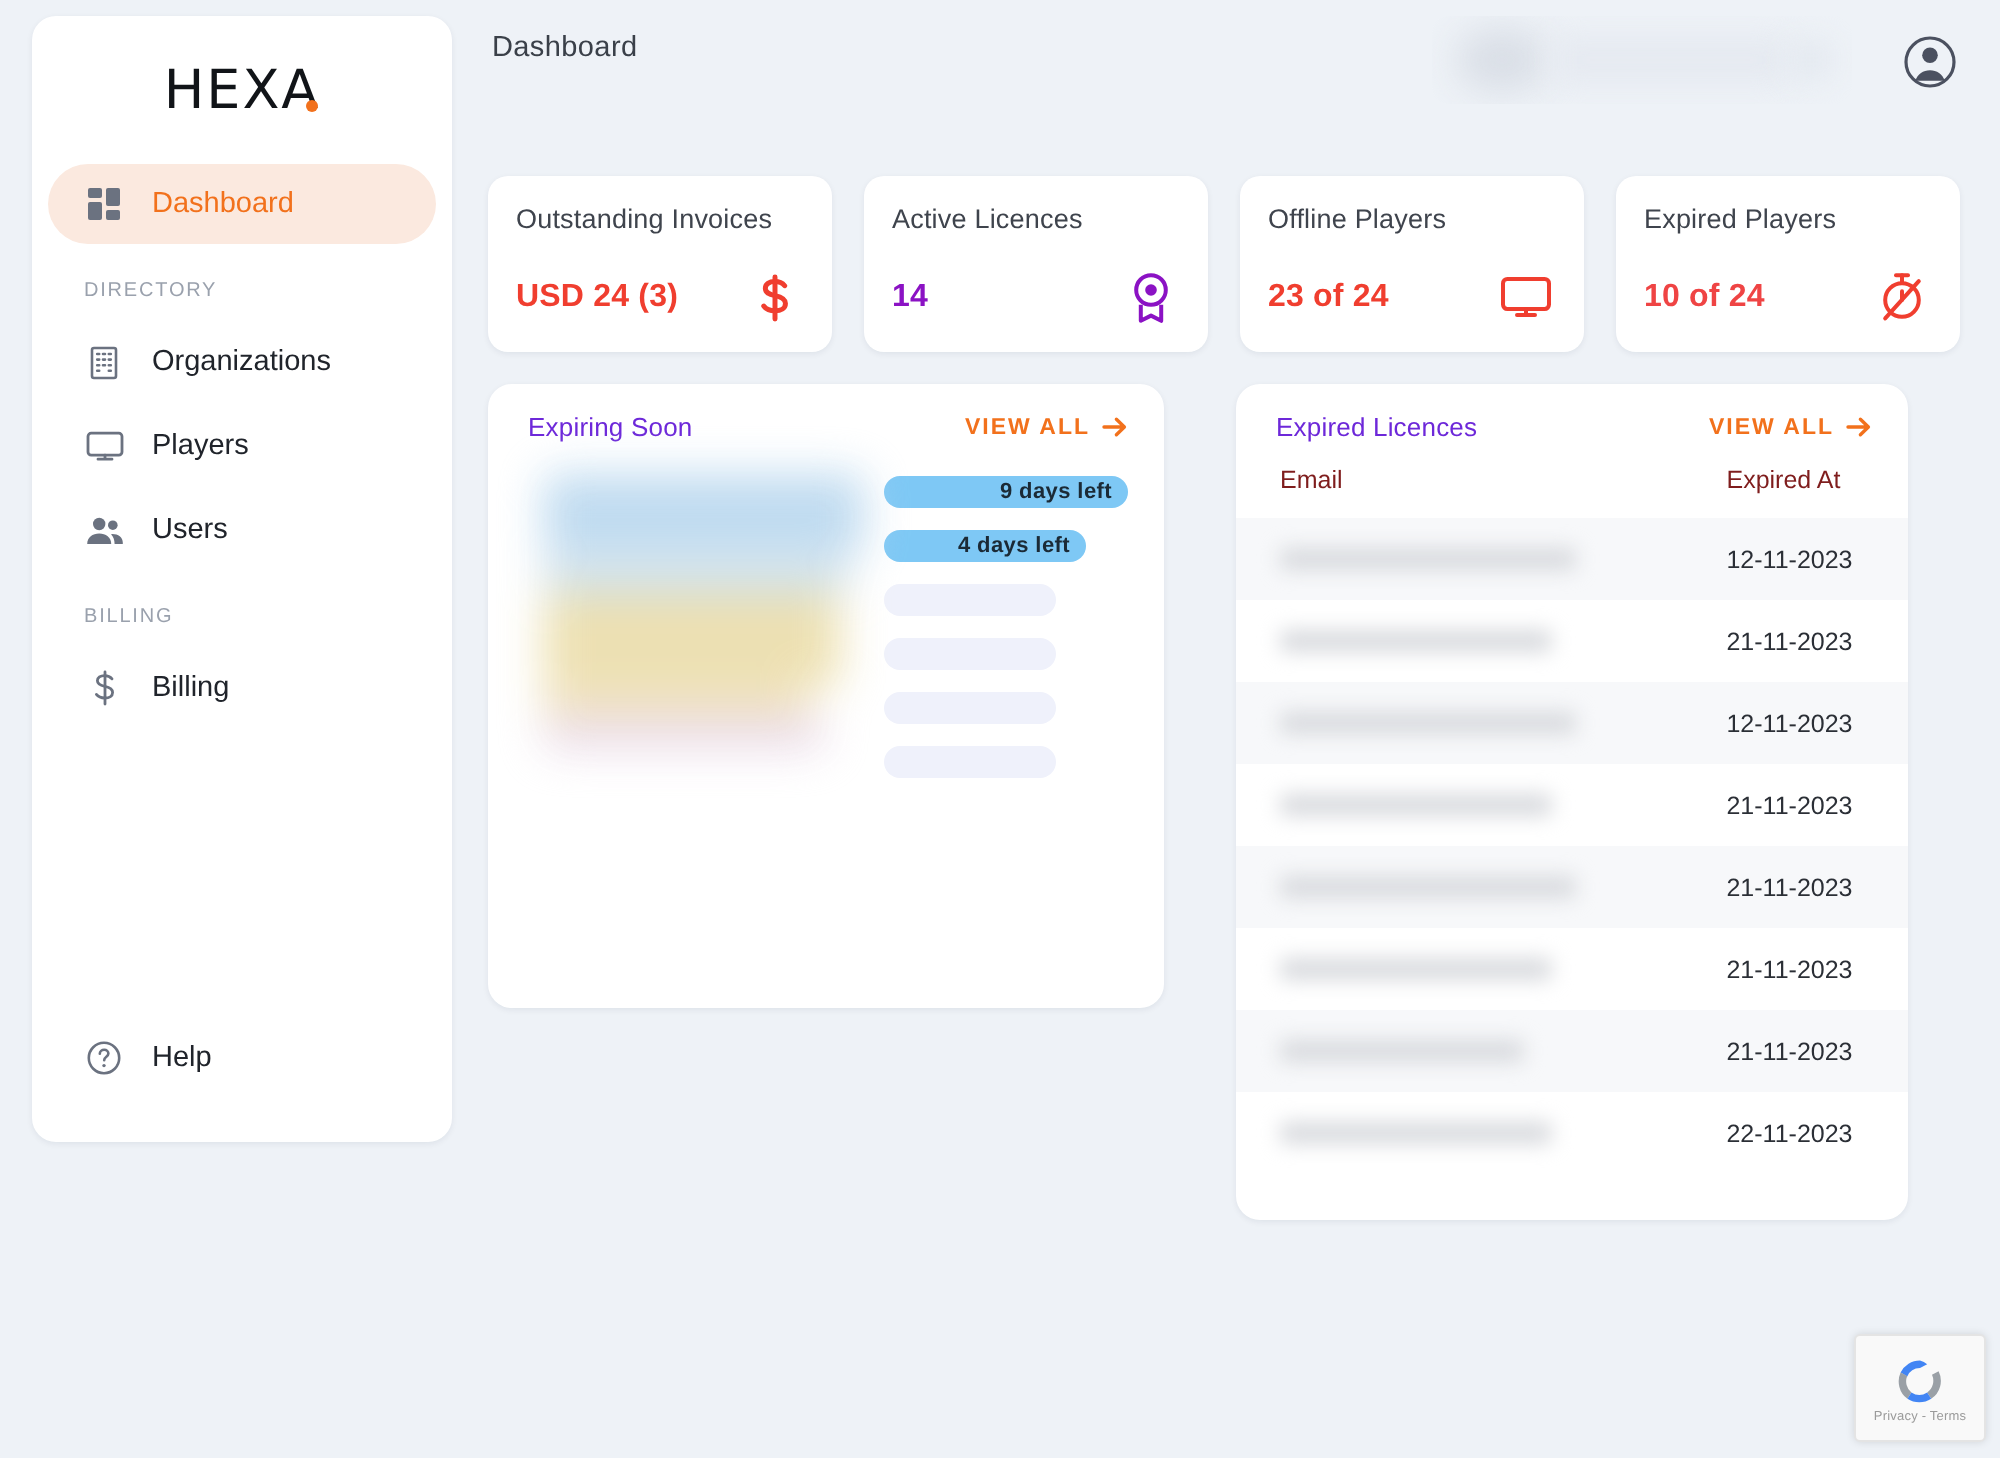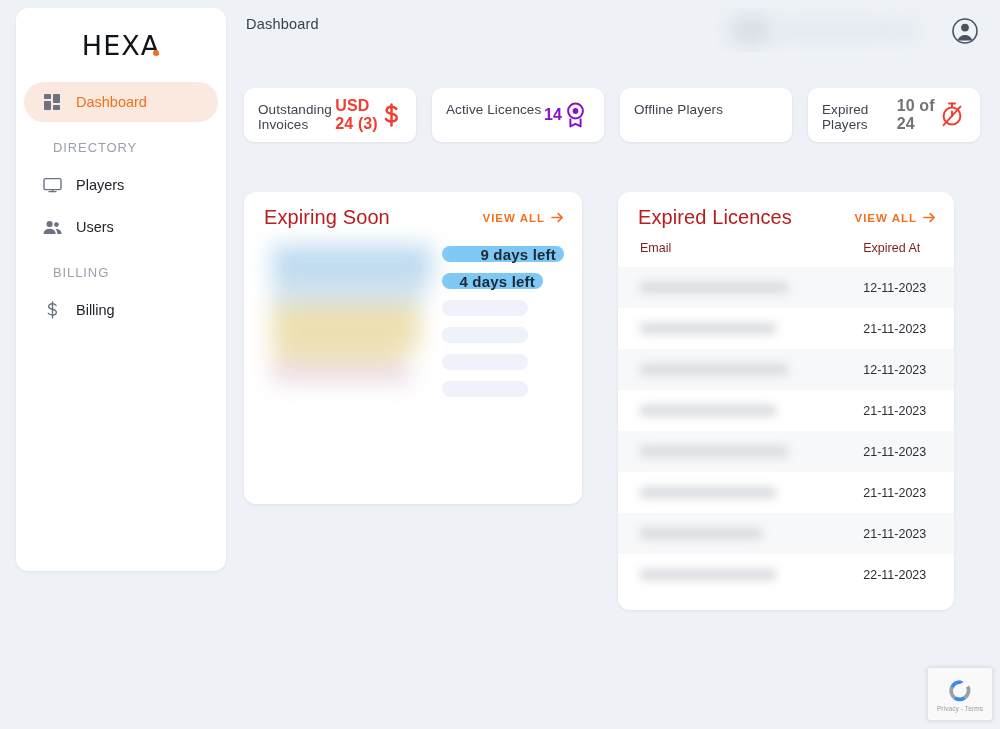--- a/index.html
+++ b/index.html
@@ -59,26 +59,26 @@
     position: absolute;
     right: 1px;
     bottom: 5px;
     width: 6px;
     height: 6px;
     border-radius: 50%;
     background: #f2711c;
   }
 
   .nav-section-label {
-    font-size: 13px;
+    font-size: 10px;
     letter-spacing: .9px;
     color: #9aa1ad;
     text-transform: uppercase;
     padding: 0 0 0 26px;
-    margin: 18px 11px 10px;
+    margin: 18px 0 10px;
     font-weight: 400;
   }
 
   .nav-item {
     display: flex;
     align-items: center;
     gap: 14px;
     height: 40px;
     margin: 0 8px;
     padding-left: 18px;
@@ -180,23 +180,23 @@
     width: 736px;
     display: flex;
     gap: 16px;
   }
   .stat-card {
     flex: 1 1 0;
     background: #fff;
     border-radius: 10px;
     box-shadow: 0 1px 3px rgba(20,30,60,.07);
     padding: 14px 16px 14px 14px;
-    height: 54px;
-    display: flex;
-    flex-direction: row;
+    height: 88px;
+    display: flex;
+    flex-direction: column;
     justify-content: space-between;
   }
   .stat-label {
     font-size: 13.5px;
     color: #3f444d;
     letter-spacing: .1px;
   }
   .stat-row {
     display: flex;
     align-items: center;
@@ -220,23 +220,23 @@
   #panel-expiring { left: 244px; top: 192px; width: 338px; height: 312px; }
   #panel-expired  { left: 618px; top: 192px; width: 336px; height: 418px; }
 
   .panel-head {
     display: flex;
     align-items: center;
     justify-content: space-between;
     padding: 14px 18px 0 20px;
   }
   .panel-title {
-    font-size: 20px;
+    font-size: 13px;
     font-weight: 500;
-    color: #b91c1c;
+    color: #6d28d9;
     letter-spacing: .1px;
   }
   .view-all {
     display: flex;
     align-items: center;
     gap: 6px;
     color: #f2711c;
     font-size: 11.5px;
     font-weight: bold;
     letter-spacing: 1px;
@@ -267,21 +267,21 @@
   }
 
   .exp-bar {
     position: relative;
     height: 16px;
     border-radius: 8px;
     display: flex;
     align-items: center;
     justify-content: flex-end;
     padding-right: 8px;
-    font-size: 15px;
+    font-size: 11px;
     font-weight: bold;
     letter-spacing: .2px;
   }
   .exp-bar.filled { background: #7ec8f5; color: #1b2a36; }
   .exp-bar.empty  { background: #eff1fb; }
 
   
   .exp-blur-overlay {
     position: absolute;
     left: 0;
@@ -381,20 +381,29 @@
           <rect x="9" y="0" width="7" height="9" rx="1"></rect>
           <rect x="0" y="7" width="7" height="9" rx="1"></rect>
           <rect x="9" y="11" width="7" height="5" rx="1"></rect>
         </svg>
       </span>
       <span>Dashboard</span>
     </div>
 
     <div class="nav-section-label">DIRECTORY</div>
 
+    <div class="nav-item">
+      <span class="nav-ico">
+        <svg width="16" height="17" viewBox="0 0 16 17" fill="none" stroke="currentColor" stroke-width="1.3">
+          <rect x="2" y="1" width="12" height="15" rx="1"></rect>
+          <path d="M4.6 4h1M7.5 4h1M10.4 4h1M4.6 6.8h1M7.5 6.8h1M10.4 6.8h1M4.6 9.6h1M7.5 9.6h1M10.4 9.6h1M4.6 12.4h1M10.4 12.4h1" stroke-linecap="round"></path>
+        </svg>
+      </span>
+      <span>Organizations</span>
+    </div>
 
     <div class="nav-item">
       <span class="nav-ico">
         <svg width="19" height="16" viewBox="0 0 19 16" fill="none" stroke="currentColor" stroke-width="1.4">
           <rect x="1" y="1.6" width="17" height="11" rx="1.6"></rect>
           <path d="M9.5 12.6v2M6 14.6h7" stroke-linecap="round"></path>
         </svg>
       </span>
       <span>Players</span>
     </div>
@@ -419,20 +428,30 @@
         <svg width="13" height="18" viewBox="0 0 13 18" fill="none" stroke="currentColor" stroke-width="1.4" stroke-linecap="round">
           <path d="M6.5 1v16"></path>
           <path d="M10 4.4C9.1 3.3 8 2.8 6.3 2.8c-2.1 0-3.6 1-3.6 2.6 0 1.7 1.4 2.3 3.7 2.8 2.4.5 3.9 1.2 3.9 3 0 1.8-1.6 2.8-3.9 2.8-1.9 0-3.3-.6-4.2-1.8"></path>
         </svg>
       </span>
       <span>Billing</span>
     </div>
 
     <div class="nav-spacer"></div>
 
+    <div class="nav-item help">
+      <span class="nav-ico">
+        <svg width="18" height="18" viewBox="0 0 18 18" fill="none" stroke="currentColor" stroke-width="1.3">
+          <circle cx="9" cy="9" r="7.6"></circle>
+          <path d="M6.9 6.9c0-1.2 1-2 2.2-2s2.1.8 2.1 1.9c0 1.6-2.1 1.6-2.1 3.3" stroke-linecap="round"></path>
+          <circle cx="9" cy="12.8" r=".85" fill="currentColor" stroke="none"></circle>
+        </svg>
+      </span>
+      <span>Help</span>
+    </div>
   </aside>
 
   <div class="header">
     <div class="breadcrumb">Dashboard</div>
 
     <div class="redacted-search">
       <span class="blob-a"></span>
       <span class="blob-b"></span>
       <span class="blob-c"></span>
     </div>
@@ -470,26 +489,35 @@
             <circle cx="11.5" cy="9" r="7.4"></circle>
             <circle cx="11.5" cy="9" r="2.9" fill="#8b12c4" stroke="none"></circle>
             <path d="M6.4 16.4v8l5.1-2.6 5.1 2.6v-8" stroke-linejoin="round"></path>
           </svg>
         </span>
       </div>
     </div>
 
     <div class="stat-card">
       <div class="stat-label">Offline Players</div>
+      <div class="stat-row">
+        <span class="stat-value" style="color:#f03e2f">23 of 24</span>
+        <span class="stat-icon">
+          <svg width="26" height="22" viewBox="0 0 26 22" fill="none" stroke="#f03e2f" stroke-width="2">
+            <rect x="1.5" y="1.5" width="23" height="15" rx="2.2"></rect>
+            <path d="M13 16.5v3M8.5 19.5h9" stroke-linecap="round"></path>
+          </svg>
+        </span>
+      </div>
     </div>
 
     <div class="stat-card">
       <div class="stat-label">Expired Players</div>
       <div class="stat-row">
-        <span class="stat-value" style="color:#737373">10 of 24</span>
+        <span class="stat-value" style="color:#ef4444">10 of 24</span>
         <span class="stat-icon">
           <svg width="24" height="26" viewBox="0 0 24 26" fill="none" stroke="#f03e2f" stroke-width="2" stroke-linecap="round">
             <path d="M9 1.6h6"></path>
             <path d="M12 1.6v3"></path>
             <circle cx="12" cy="14" r="8.4"></circle>
             <path d="M12 14V9.6"></path>
             <path d="M3.6 23.2 20.4 4.6"></path>
           </svg>
         </span>
       </div>

